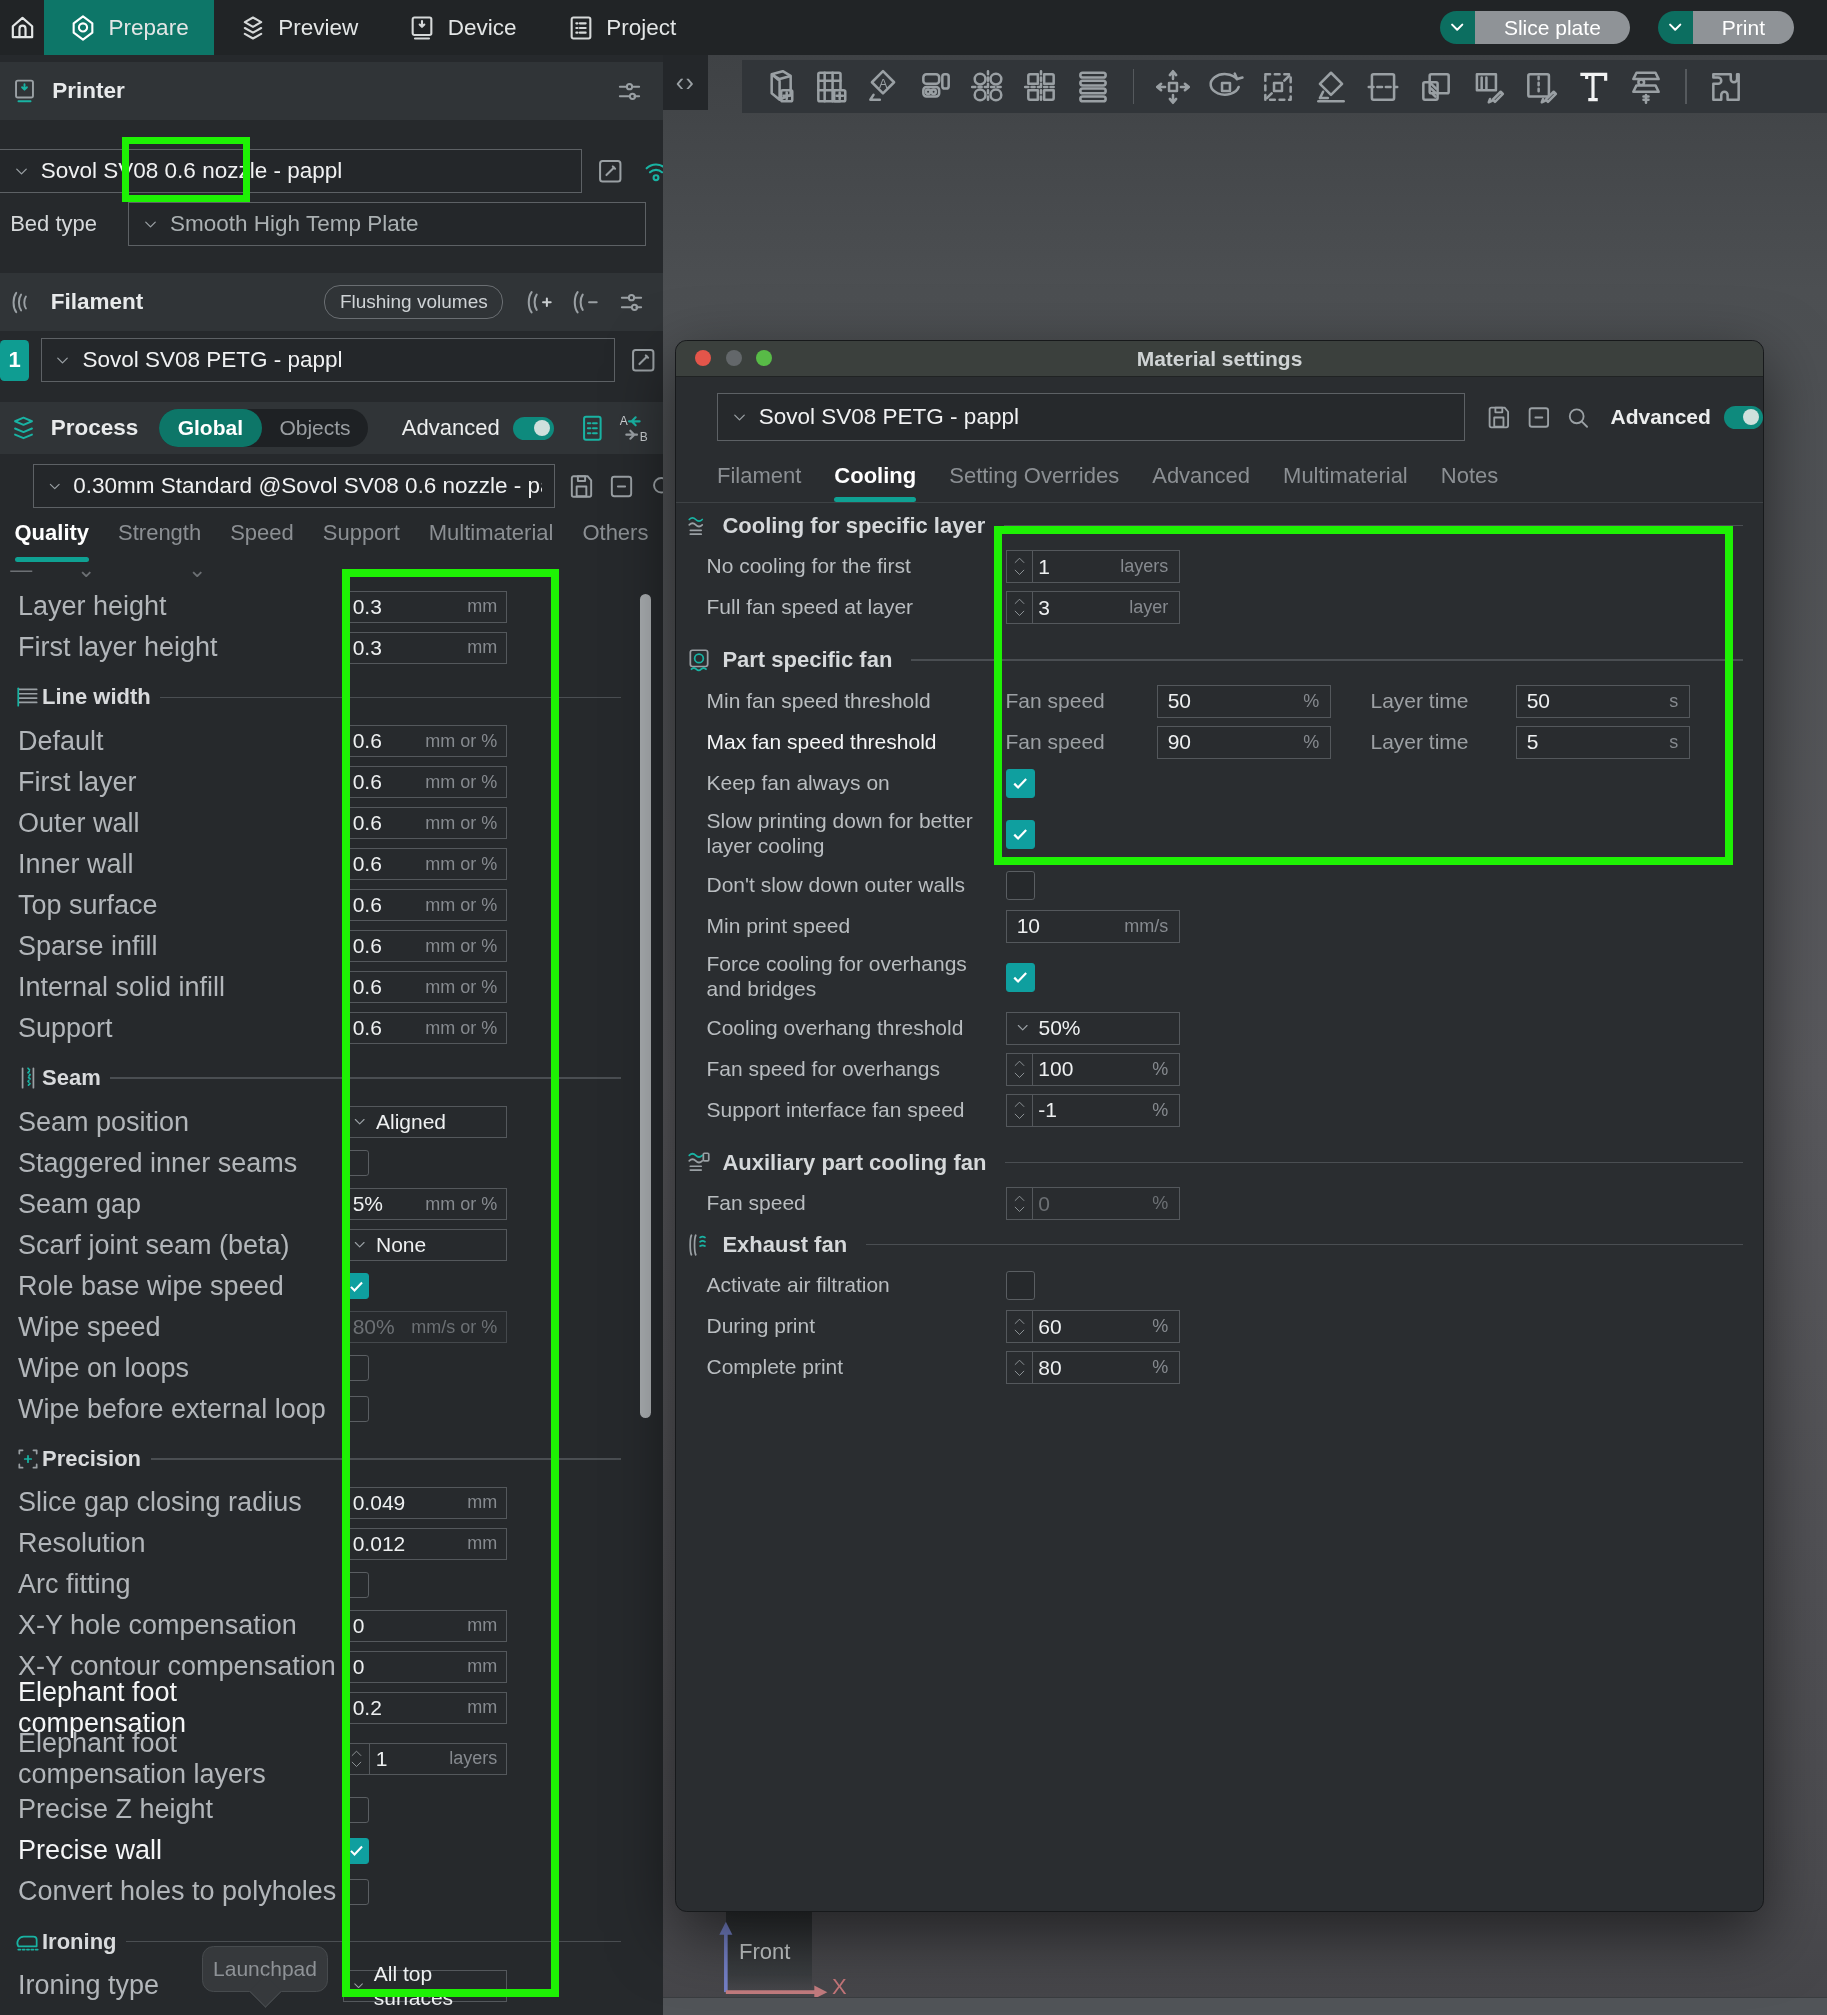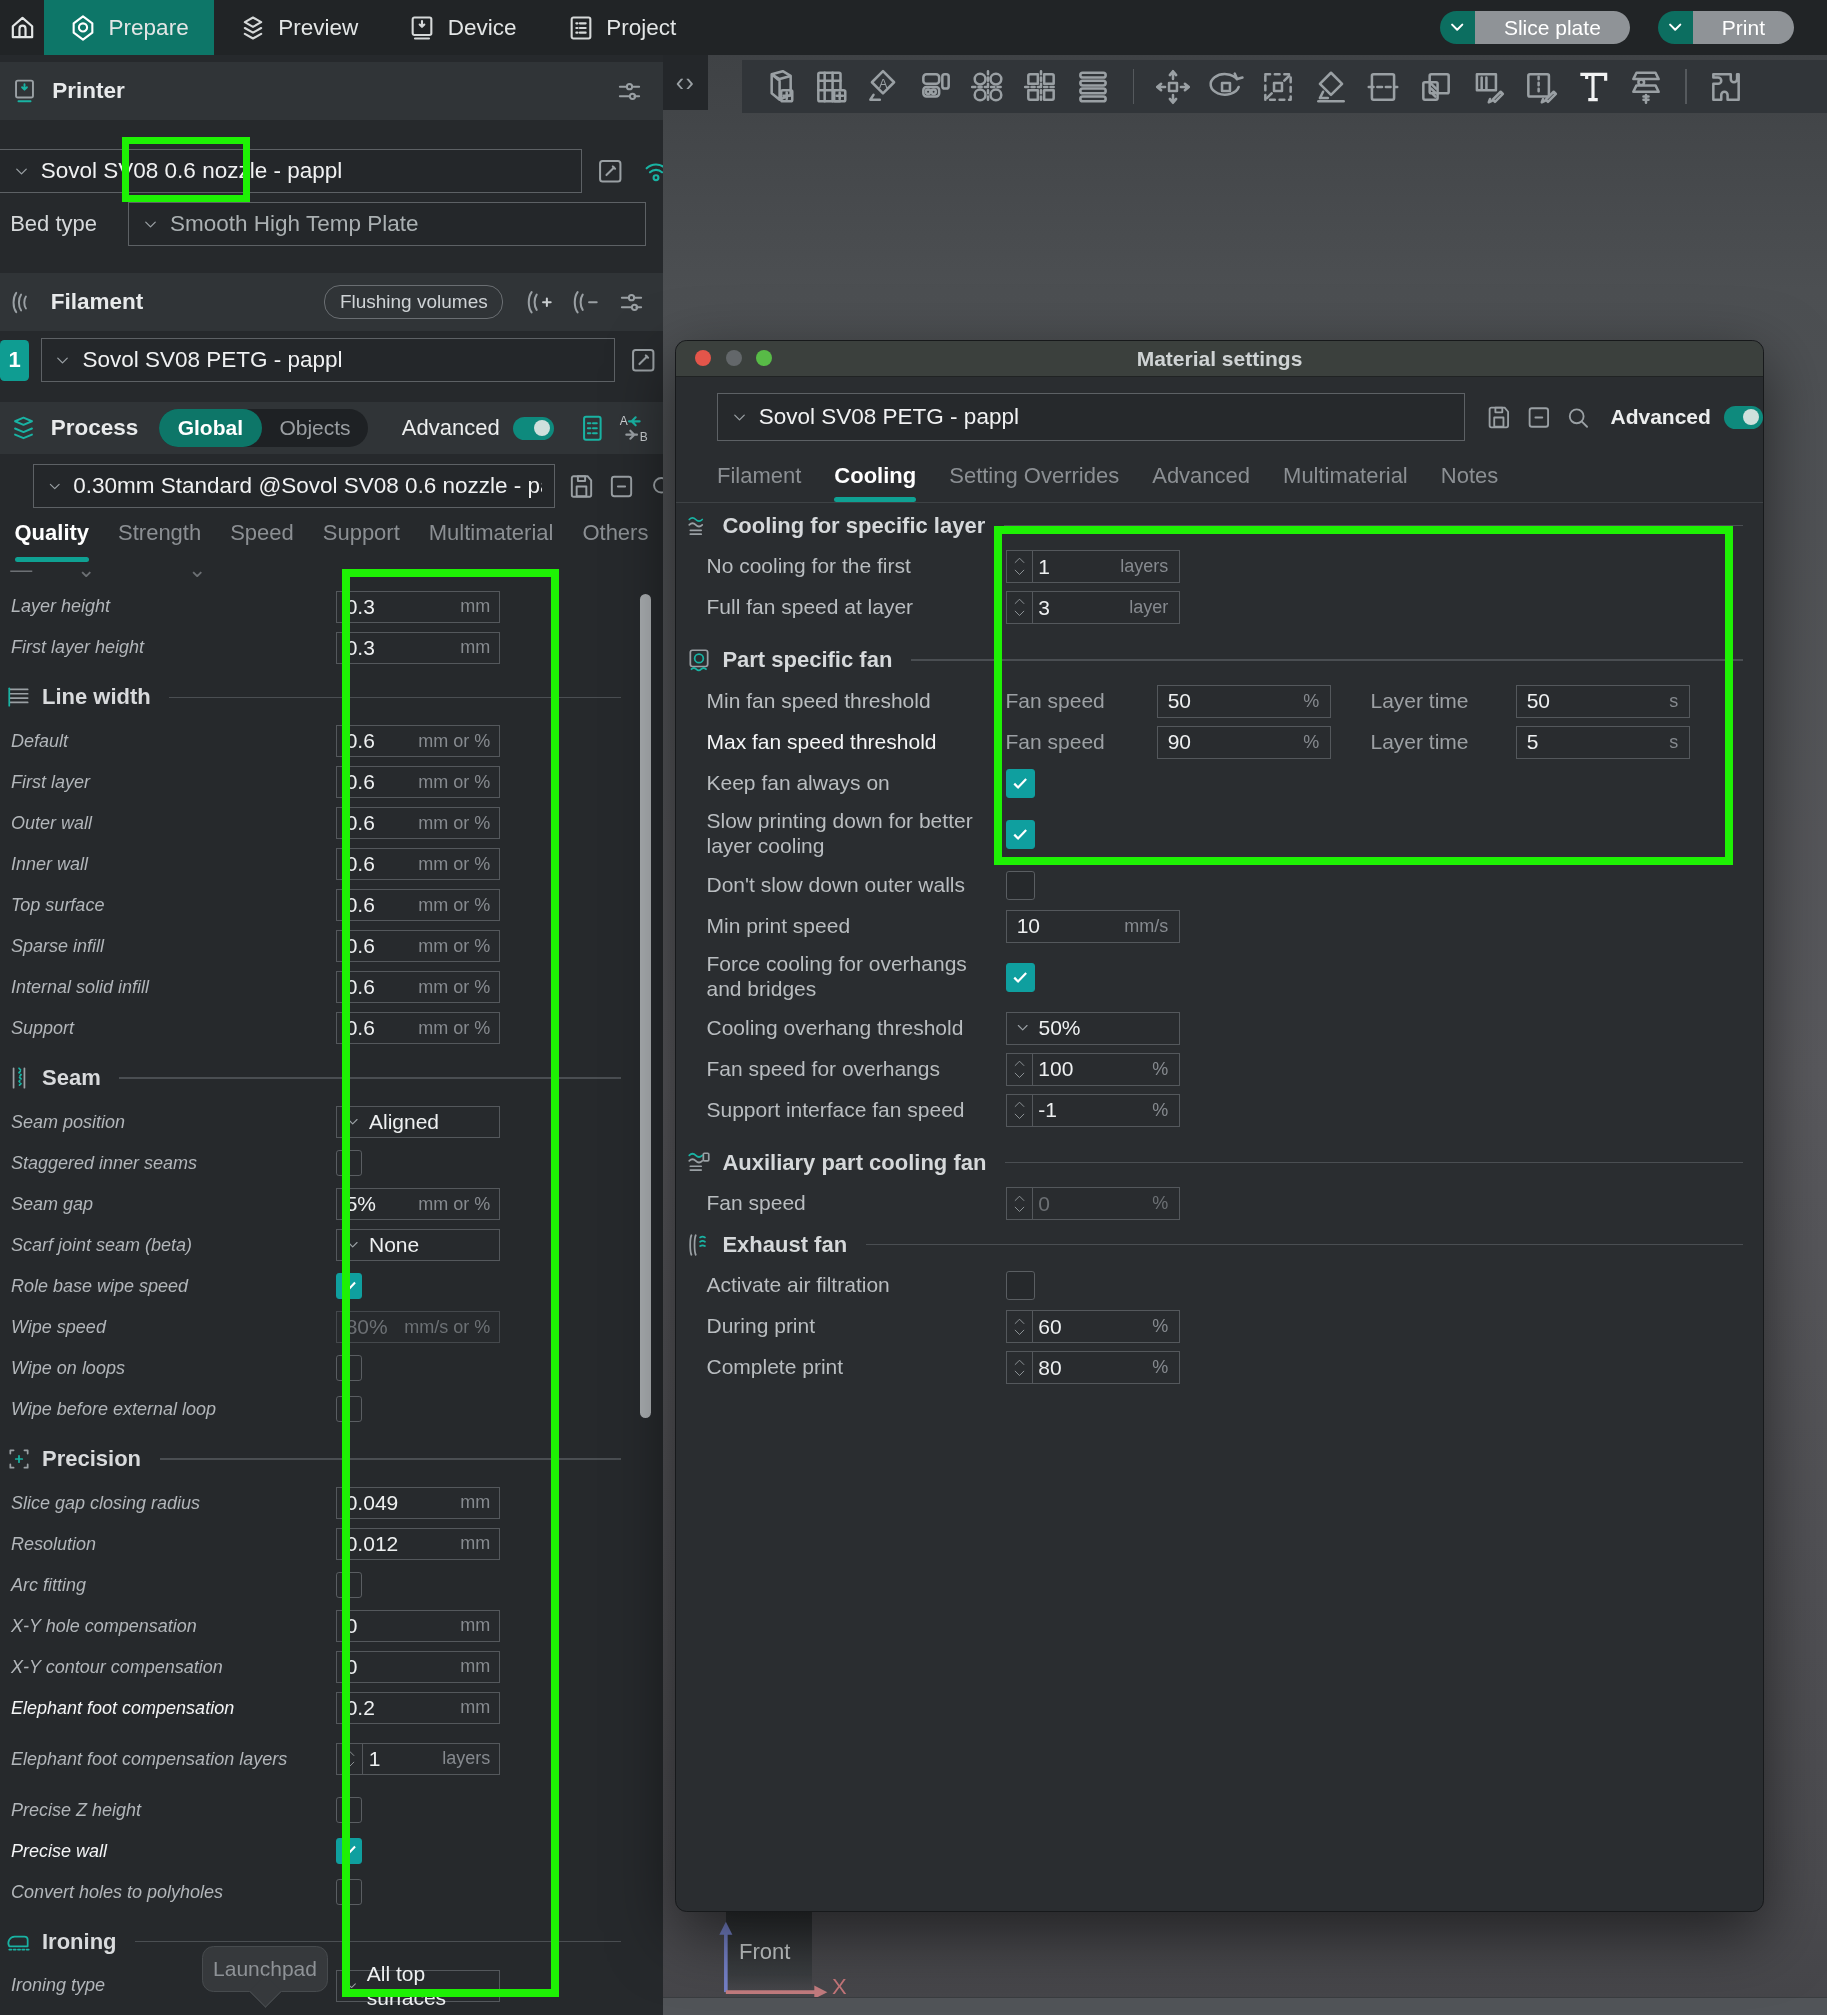--- a/index.html
+++ b/index.html
@@ -35,32 +35,32 @@
   .ptabs .tab{position:relative;padding-bottom:16px;}
   .ptabs .tab.active{color:#fff;font-weight:700;}
   .ptabs .tab.active:after{content:"";position:absolute;left:0;right:0;bottom:0;height:5.1px;border-radius:2.9px;background:#0fa193;}
 
   
   .settings{position:absolute;left:0;top:512px;width:640px;height:1448px;overflow:hidden;}
   .cutrow{height:19px;position:relative;color:#6c7074;overflow:hidden;}
   .cutrow span{position:absolute;top:-10.2px;font-size:22px;}
   .srow{height:41px;display:flex;align-items:center;}
   .srow.tall{height:61px;}
-  .srow .lbl{width:325px;padding-left:11px;font-size:18px;color:#b2b6ba;line-height:1.15;font-style:italic;}
+  .srow .lbl{width:325px;padding-left:18px;font-size:27px;color:#b2b6ba;line-height:1.15;}
   .srow .lbl.mod{color:#f4f5f6;font-weight:500;}
   .inp{width:164px;height:32px;box-sizing:border-box;background:#272a2d;border:1.5px solid #54585c;display:flex;align-items:center;padding:0 8.7px;gap:5.8px;}
   .inp .val{flex:1;font-size:21px;color:#eef0f1;font-weight:500;}
   .inp .unit{font-size:18px;color:#868a8f;}
   .inp.dis .val,.inp.dis .unit{color:#6c7074;}
   .inp.dis{border-color:#44484c;}
   .sel{width:164px;height:32px;box-sizing:border-box;background:#272a2d;border:1.5px solid #54585c;display:flex;align-items:center;padding:0 7.3px;gap:7.3px;}
   .sel .val{font-size:21px;color:#eef0f1;}
   .cb{width:26px;height:26px;box-sizing:border-box;border:1.5px solid #5a5e62;border-radius:2.9px;background:#26292c;display:flex;align-items:center;justify-content:center;}
   .cb.on{background:#0f9f9f;border-color:#0f9f9f;}
-  .shead{height:47px;display:flex;align-items:center;gap:10px;padding-left:6px;}
+  .shead{height:47px;display:flex;align-items:center;gap:1px;padding-left:15px;}
   .shead .ht{font-size:22px;font-weight:700;color:#d8dadc;white-space:nowrap;}
   .shead .hline{flex:1;height:1.5px;background:#4a4e52;margin:0 19px 0 8.7px;}
   .arr{width:25px;display:flex;flex-direction:column;align-items:center;justify-content:center;gap:2.9px;border-right:1.5px solid #54585c;align-self:stretch;margin-left:-8.7px;}
   .scrollbar{position:absolute;left:640px;top:539px;width:11px;height:824px;border-radius:5.8px;background:#a9adb0;}
   .tooltip{position:absolute;left:202px;top:1891px;width:124px;height:44px;background:#36393c;border:0.7px solid #474b4e;border-radius:11.6px;color:#8e9296;font-size:21px;display:flex;align-items:center;justify-content:center;}
   .tooltip .tip{position:absolute;left:51px;bottom:-11.6px;width:22px;height:22px;background:#36393c;border-right:0.7px solid #474b4e;border-bottom:0.7px solid #474b4e;transform:rotate(45deg);}
 
   
   .viewport{position:absolute;left:663px;top:55px;width:1165px;height:1960px;
      background:linear-gradient(180deg,#3f4245 0%,#4c4f52 12%,#59595d 52%,#4b4b4f 93%,#454549 100%);}

